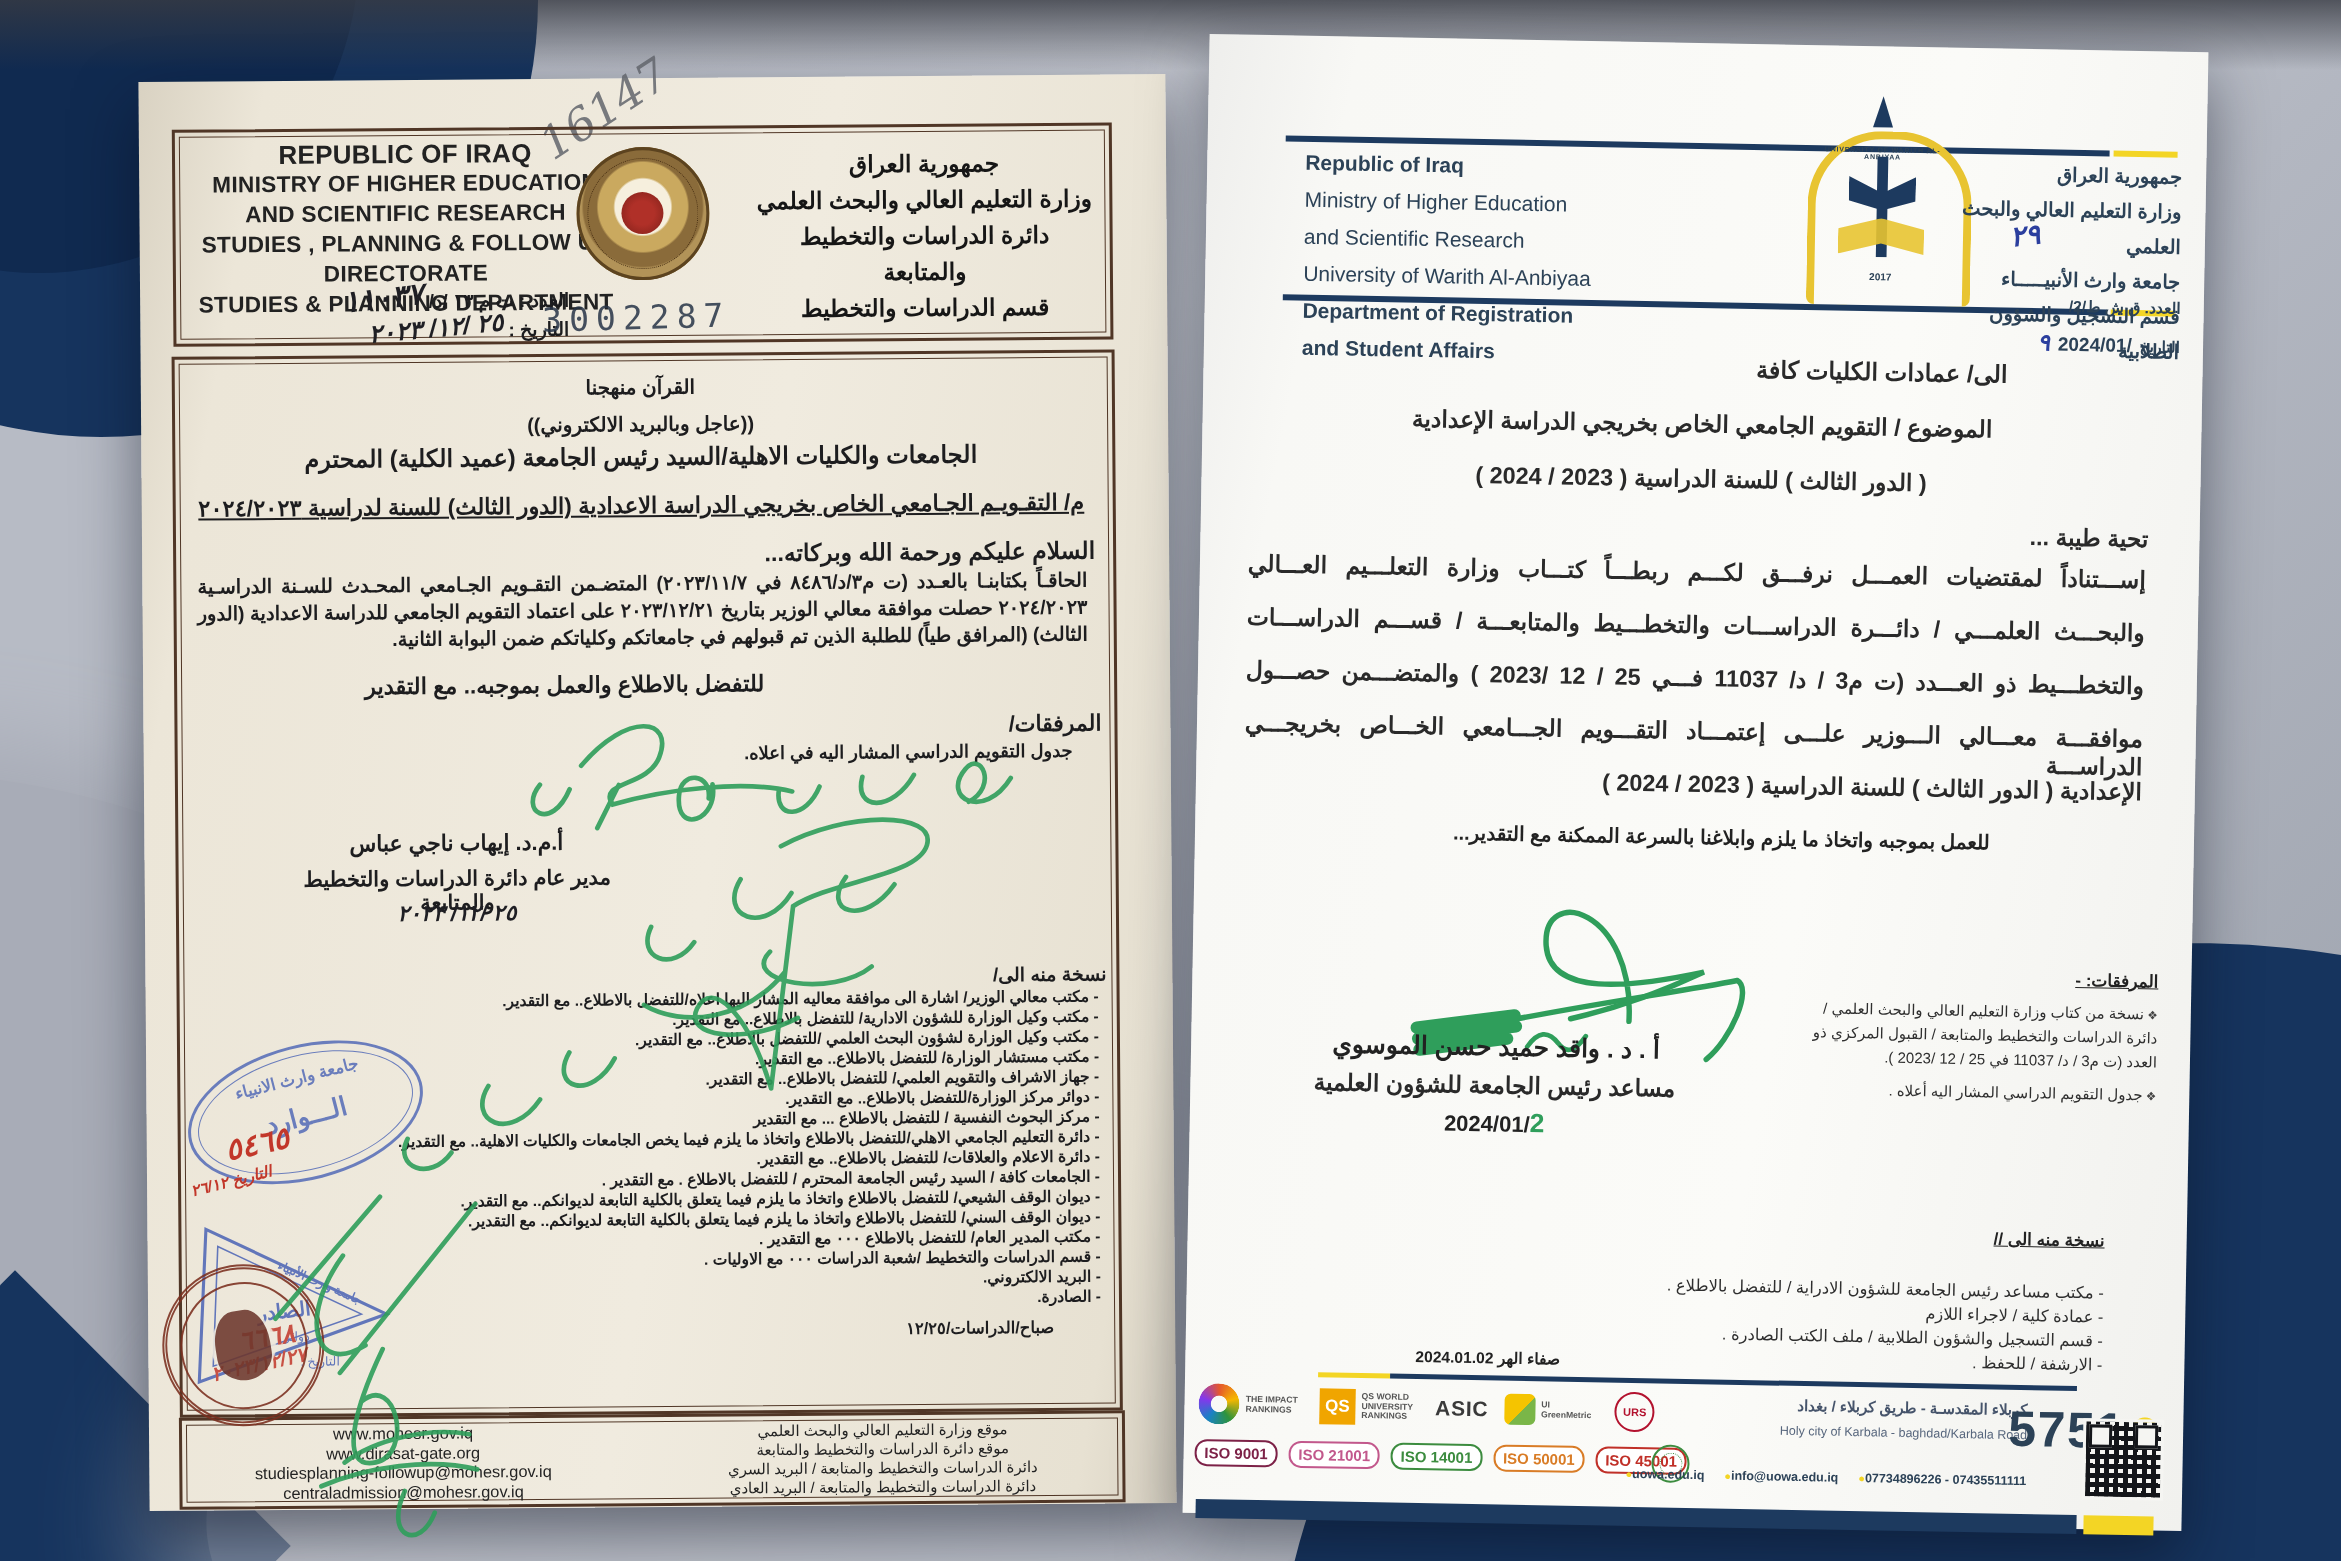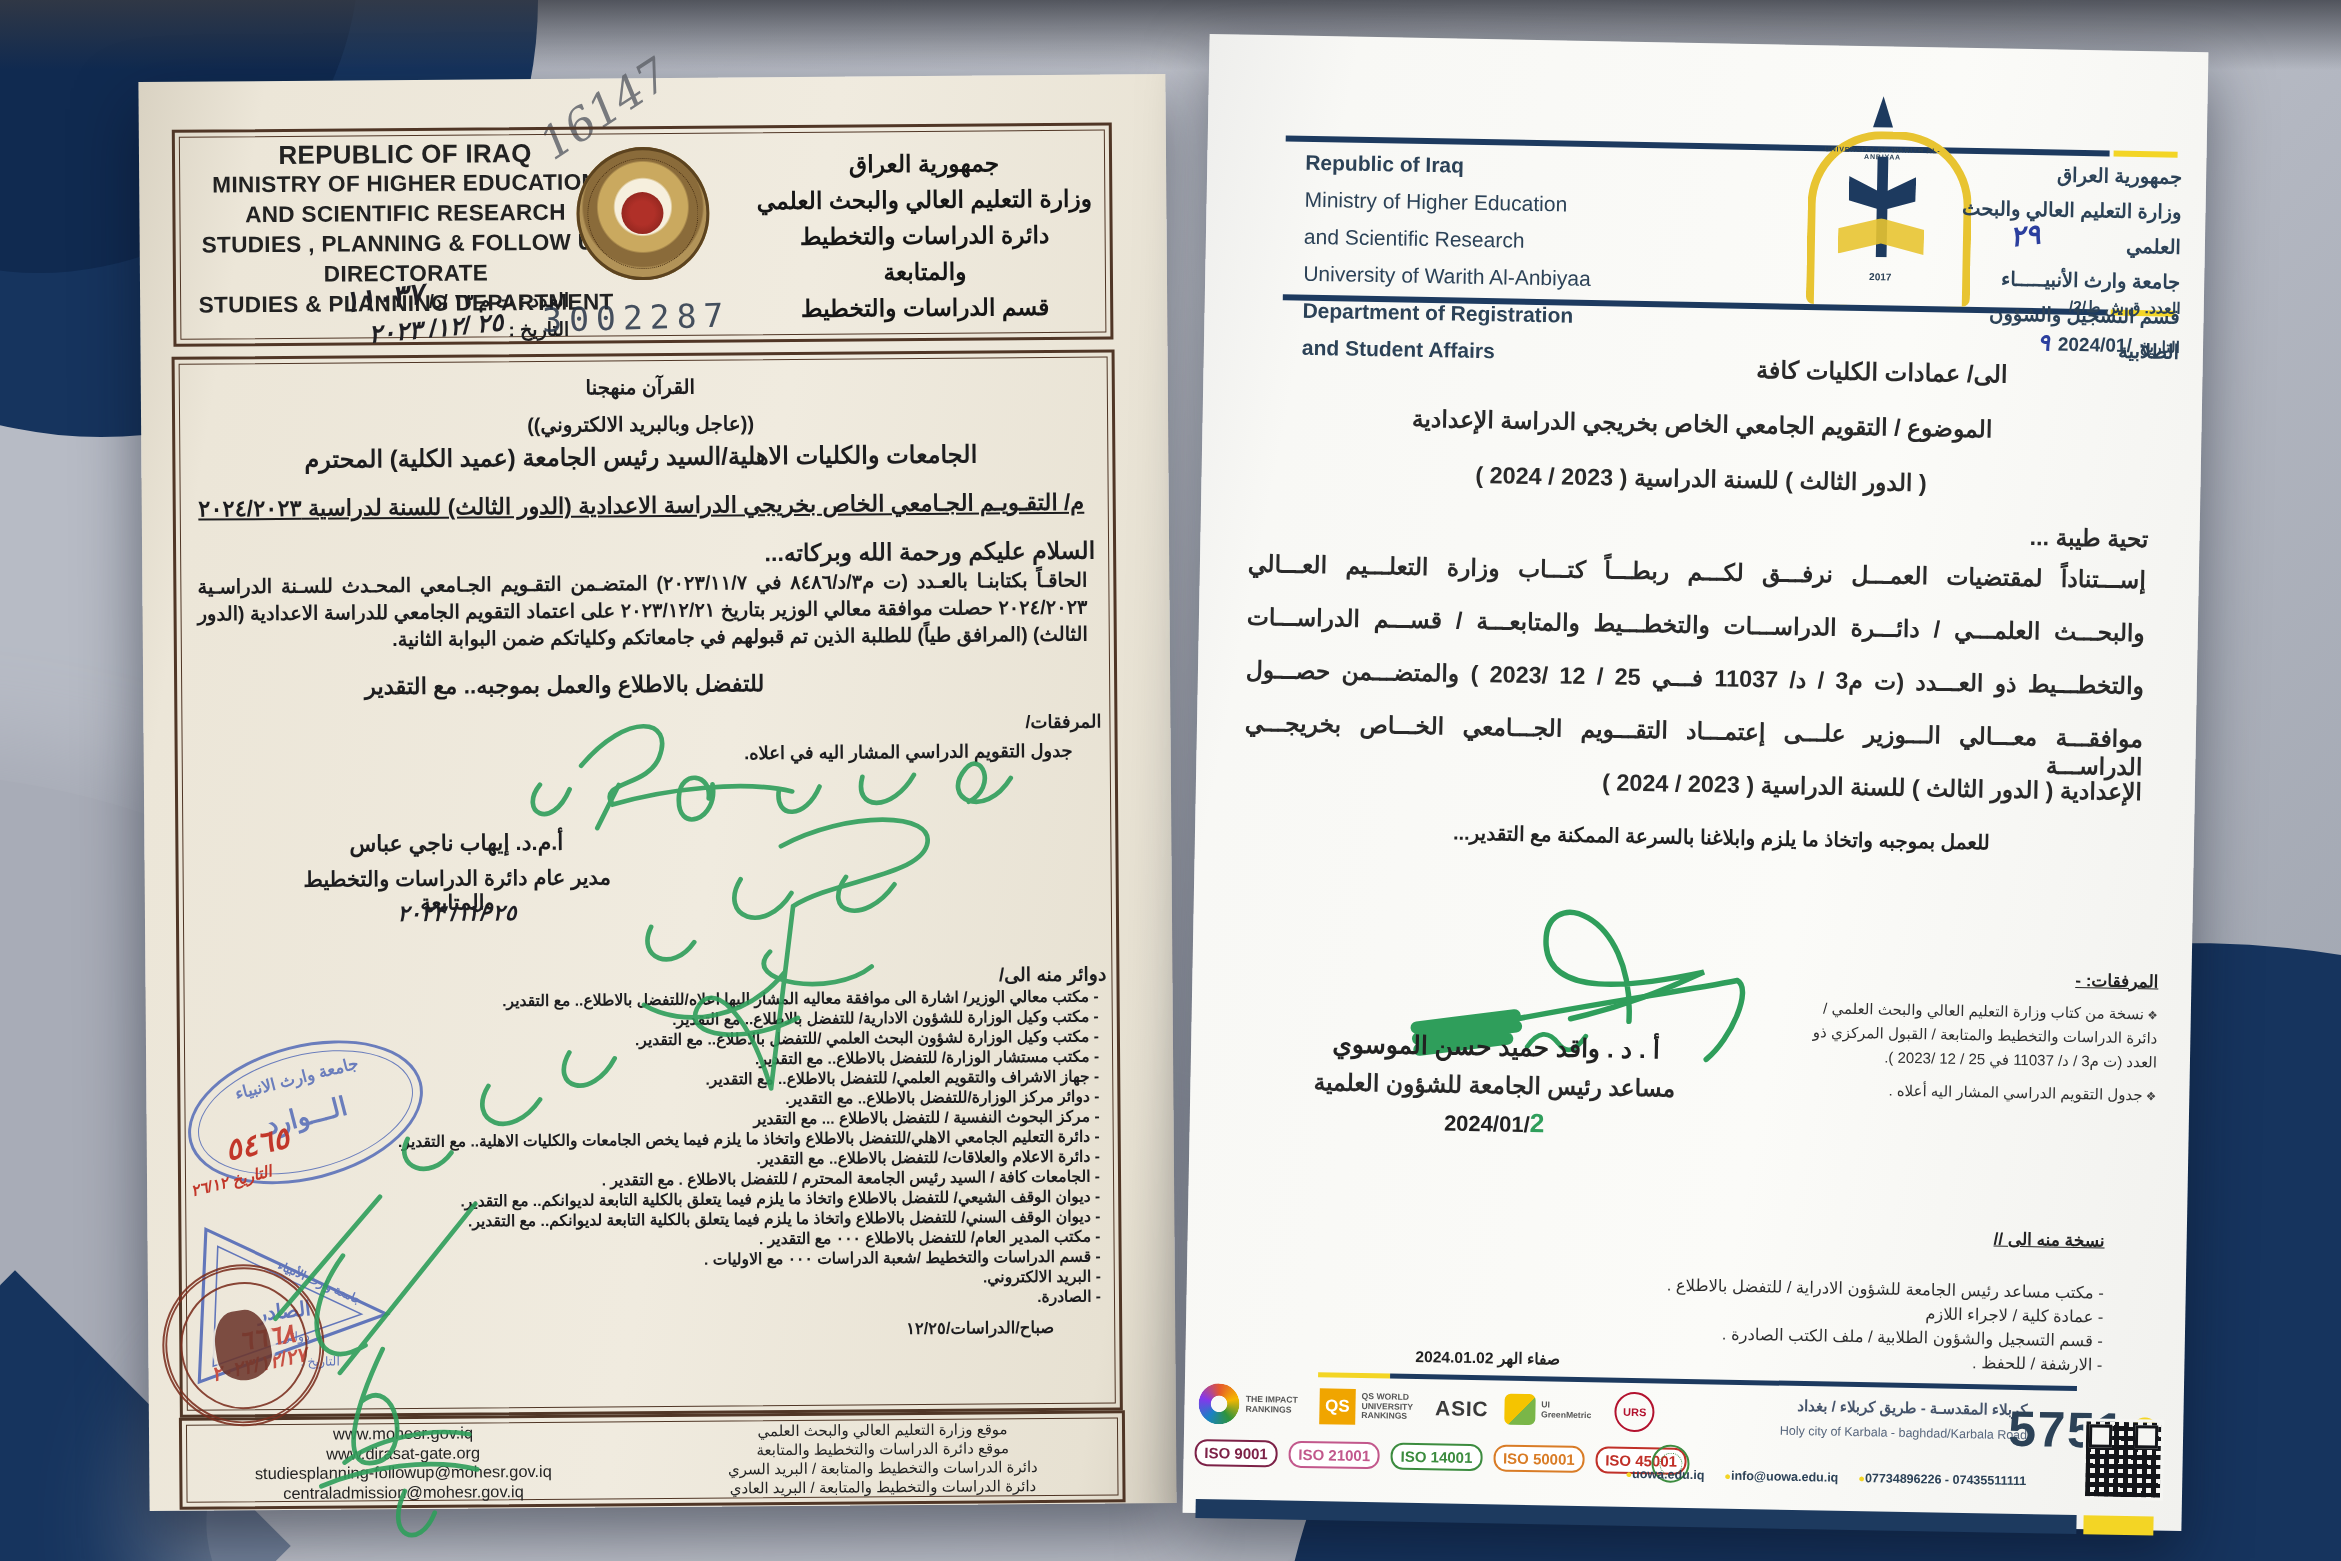--- a/index.html
+++ b/index.html
@@ -190,30 +190,30 @@
     <div class="abs bodytxt c rtl" style="left:31px;top:414px;width:937px;font-size:22.6px;text-decoration:underline;">م/ التقـويـم الجـامعي الخاص بخريجي الدراسة الاعدادية (الدور الثالث) للسنة لدراسية ٢٠٢٤/٢٠٢٣</div>
     <div class="abs bodytxt rtl" style="right:74px;top:462px;font-size:23.4px;">السلام عليكم ورحمة الله وبركاته...</div>
 
     <div class="abs" style="left:55px;top:494px;width:890px;">
       <div class="jline bodytxt" style="height:27px;">الحاقـاً بكتابنـا بالعـدد (ت م٣/د/٨٤٨٦ في ٢٠٢٣/١١/٧) المتضـمن التقـويم الجـامعي المحـدث للسـنة الدراسـية</div>
       <div class="jline bodytxt" style="height:27px;">٢٠٢٤/٢٠٢٣ حصلت موافقة معالي الوزير بتاريخ ٢٠٢٣/١٢/٢١ على اعتماد التقويم الجامعي للدراسة الاعدادية (الدور</div>
       <div class="rtl bodytxt" style="text-align:right;">الثالث) (المرافق طياً) للطلبة الذين تم قبولهم في جامعاتكم وكلياتكم ضمن البوابة الثانية.</div>
     </div>
 
     <div class="abs bodytxt c" style="left:31px;top:593px;width:781px;font-size:22.6px;">للتفضل بالاطلاع والعمل بموجبه.. مع التقدير</div>
-    <div class="abs bodytxt rtl" style="right:69px;top:636px;font-size:18px;">المرفقات/</div>
+    <div class="abs bodytxt rtl" style="right:69px;top:636px;font-size:22px;">المرفقات/</div>
     <div class="abs bodytxt rtl" style="right:98px;top:665px;font-size:18px;">
       <span>جدول التقويم الدراسي المشار اليه في اعلاه.</span>
     </div>
 
     <div class="abs bodytxt c" style="left:195px;top:751px;width:234px;font-size:22px;">أ.م.د. إيهاب ناجي عباس</div>
     <div class="abs bodytxt c" style="left:129px;top:787px;width:367px;font-size:21px;">مدير عام دائرة الدراسات والتخطيط والمتابعة</div>
     <div class="abs hand c" style="left:195px;top:821px;width:234px;font-size:22px;font-weight:700;">٢٥ /١٢/ ٢٠٢٣</div>
 
-    <div class="abs bodytxt rtl" style="right:66px;top:888px;font-size:19px;">دوائر منه الى/</div>
+    <div class="abs bodytxt rtl" style="right:66px;top:888px;font-size:19px;">نسخة منه الى/</div>
     <div class="abs ccitem-list" style="right:74px;top:912px;width:859px;">
         <div class="item">مكتب معالي الوزير/ اشارة الى موافقة معاليه المشار اليها اعلاه/للتفضل بالاطلاع.. مع التقدير.</div>
         <div class="item">مكتب وكيل الوزارة للشؤون الادارية/ للتفضل بالاطلاع.. مع التقدير.</div>
         <div class="item">مكتب وكيل الوزارة لشؤون البحث العلمي /للتفضل بالاطلاع.. مع التقدير.</div>
         <div class="item">مكتب مستشار الوزارة/ للتفضل بالاطلاع.. مع التقدير.</div>
         <div class="item">جهاز الاشراف والتقويم العلمي/ للتفضل بالاطلاع.. مع التقدير.</div>
         <div class="item">دوائر مركز الوزارة/للتفضل بالاطلاع.. مع التقدير.</div>
         <div class="item">مركز البحوث النفسية / للتفضل بالاطلاع ... مع التقدير</div>
         <div class="item">دائرة التعليم الجامعي الاهلي/للتفضل بالاطلاع واتخاذ ما يلزم فيما يخص الجامعات والكليات الاهلية.. مع التقدير.</div>
         <div class="item">دائرة الاعلام والعلاقات/ للتفضل بالاطلاع.. مع التقدير.</div>

